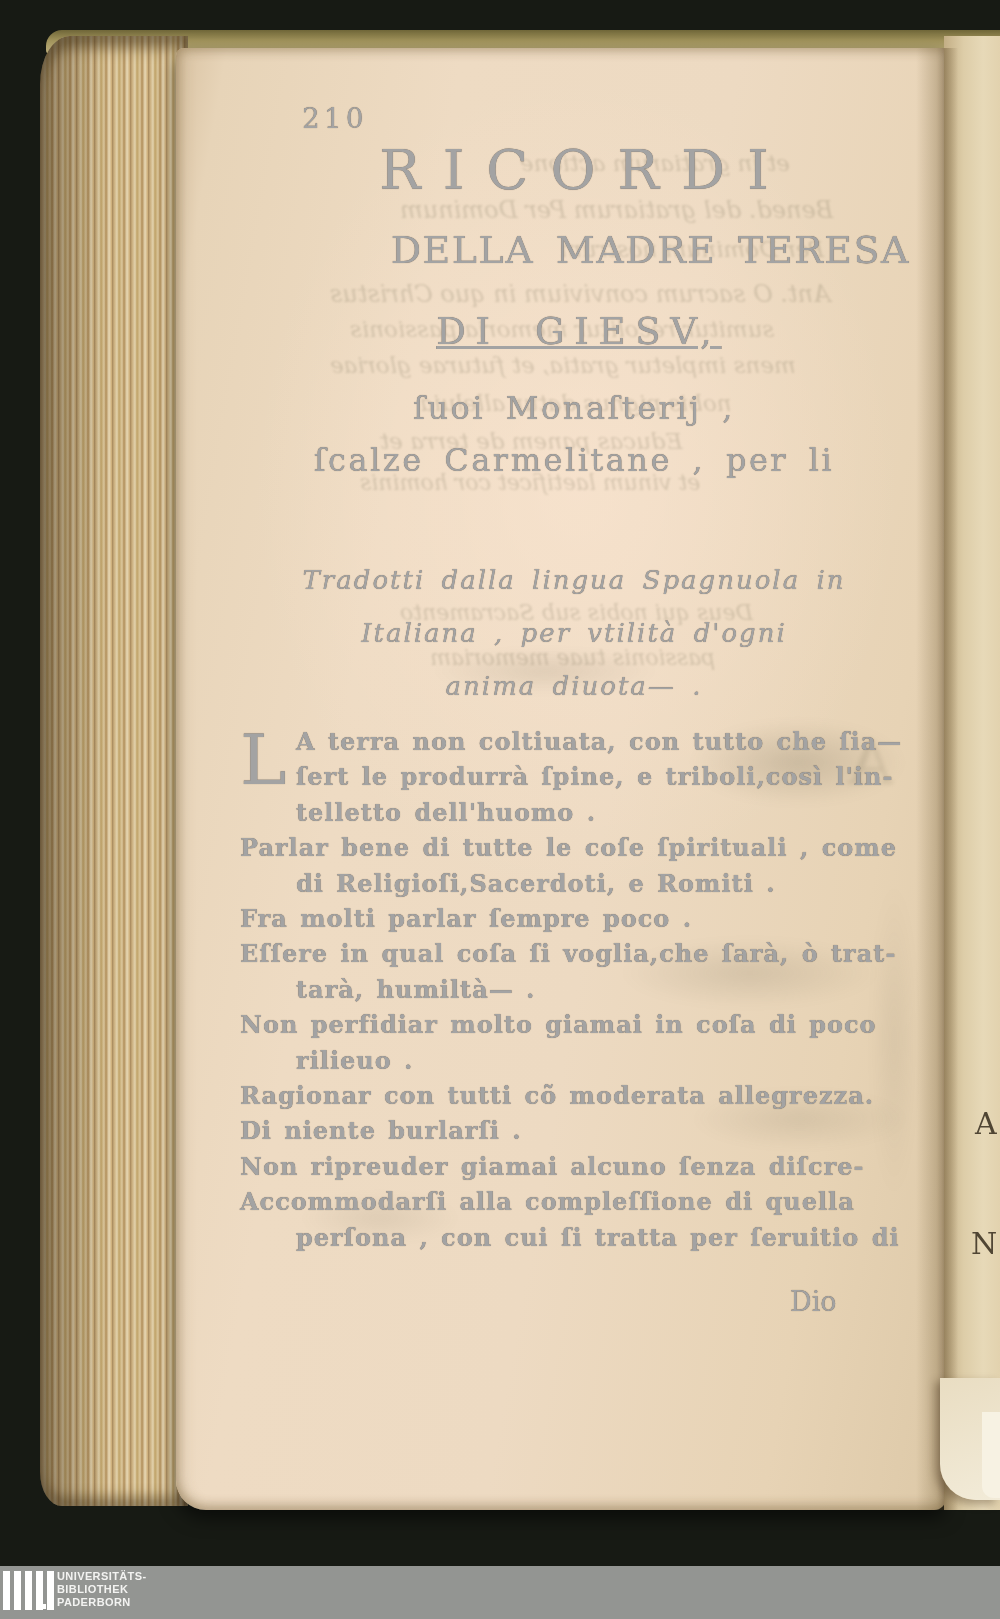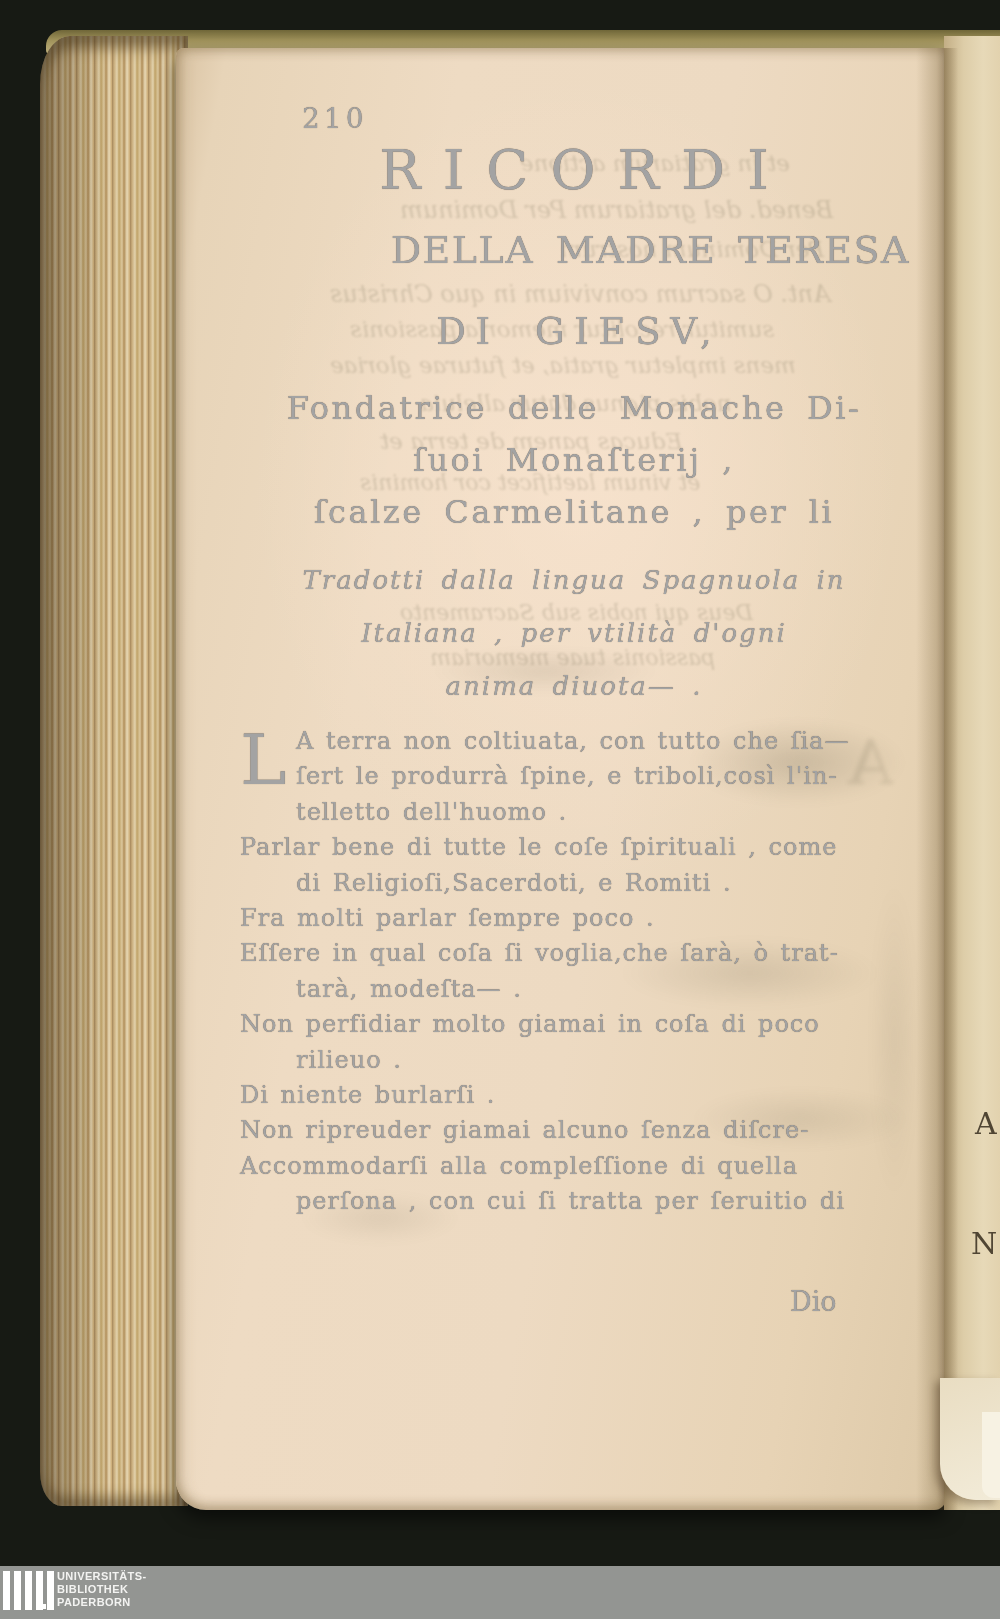--- a/index.html
+++ b/index.html
@@ -33,26 +33,26 @@
     box-shadow:-5px 4px 9px rgba(60,40,20,.35);}
   .corner-b{position:absolute;left:982px;top:1412px;width:18px;height:86px;background:#f7f2e3;border-radius:0 0 0 12px;}
 
   
   .ink{color:#a3a3a3;text-shadow:0 0 .7px rgba(45,32,15,.7);}
   .centered{position:absolute;left:238px;width:672px;text-align:center;white-space:nowrap;}
   .pagenum{position:absolute;left:302px;top:102px;font-size:28px;letter-spacing:4px;}
   .title{top:138px;font-size:55px;letter-spacing:.40em;}
   .title span{margin-right:-.40em;}
   .sub1{top:228px;font-size:38px;letter-spacing:1.5px;word-spacing:8px;text-align:right;}
-  .sub2{top:310px;font-size:37px;letter-spacing:.26em;word-spacing:14px;}
+  .sub2{top:310px;font-size:37px;letter-spacing:.26em;word-spacing:14px;text-decoration:underline;}
   .sub2 span{margin-right:-.26em;}
   .heading{top:382px;font-size:32px;line-height:52px;letter-spacing:2.5px;word-spacing:8px;}
   .italicb{top:554px;font-size:26px;line-height:53px;font-style:italic;letter-spacing:2px;word-spacing:6px;}
   .bodyb{position:absolute;left:240px;top:724px;width:676px;font-size:24px;line-height:35.4px;letter-spacing:1px;word-spacing:3px;}
-  .bl{white-space:nowrap;}
+  .bl{white-space:nowrap;font-weight:bold;}
   .bl.dc,.bl.cont{padding-left:56px;}
   .dropcap{position:absolute;left:0;top:6px;font-size:70px;line-height:60px;}
   .catchword{position:absolute;left:790px;top:1286px;font-size:27px;}
   .edge-ch{position:absolute;font-size:30px;color:#372d1e;opacity:.85;}
 
   
   .bleed-frag{position:absolute;transform:scaleX(-1);font-style:italic;color:#6f6850;opacity:.22;
     filter:blur(1.1px);white-space:nowrap;font-family:"DejaVu Serif",serif;}
   .ghost-a{position:absolute;left:848px;top:726px;font-size:62px;transform:scaleX(-1);color:#6f6850;opacity:.16;filter:blur(2px);}
   .smudge{position:absolute;background:radial-gradient(closest-side,rgba(100,92,70,.45),rgba(100,92,70,0));filter:blur(5px);}
@@ -102,42 +102,42 @@
   <div class="smudge sm4"></div>
   <div class="smudge sm5"></div>
   <div class="smudge sm6"></div>
   <div class="ghost-a">A</div>
 
   <div class="pagenum ink">210</div>
   <div class="centered title ink"><span>RICORDI</span></div>
   <div class="centered sub1 ink">DELLA MADRE TERESA</div>
   <div class="centered sub2 ink"><span>DI GIESV,</span></div>
   <div class="centered heading ink" id="heading-block">
-      <div class="hl">Fondatrice delle Monache Di-</div>
       <div class="hl">ſuoi Monaſterij ,</div>
       <div class="hl">ſcalze Carmelitane , per li</div>
     </div>
   <div class="centered italicb ink" id="italic-block">
       <div class="il">Tradotti dalla lingua Spagnuola in</div>
       <div class="il">Italiana , per vtilità d'ogni</div>
       <div class="il">anima diuota— .</div>
     </div>
 
   <div class="bodyb ink" id="body-block">
     <span class="dropcap">L</span>
   <div class="bl dc">A terra non coltiuata, con tutto che ſia—</div>
       <div class="bl dc">ſert le produrrà ſpine, e triboli,così l'in-</div>
       <div class="bl cont">telletto dell'huomo .</div>
       <div class="bl">Parlar bene di tutte le coſe ſpirituali , come</div>
       <div class="bl cont">di Religioſi,Sacerdoti, e Romiti .</div>
       <div class="bl">Fra molti parlar ſempre poco .</div>
       <div class="bl">Eſſere in qual coſa ſi voglia,che ſarà, ò trat-</div>
-      <div class="bl cont">tarà, modeſta— .</div>
+      <div class="bl cont">tarà, humiltà— .</div>
       <div class="bl">Non perfidiar molto giamai in coſa di poco</div>
       <div class="bl cont">rilieuo .</div>
+      <div class="bl">Ragionar con tutti cõ moderata allegrezza.</div>
       <div class="bl">Di niente burlarſi .</div>
       <div class="bl">Non ripreuder giamai alcuno ſenza diſcre-</div>
       <div class="bl">Accommodarſi alla compleſſione di quella</div>
       <div class="bl cont">perſona , con cui ſi tratta per ſeruitio di</div>
     </div>
   <div class="catchword ink">Dio</div>
 
   <div id="edge-letters">
       <div class="edge-ch" style="left: 975px; top: 1106px;">A</div>
       <div class="edge-ch" style="left: 971px; top: 1226px;">N</div>

